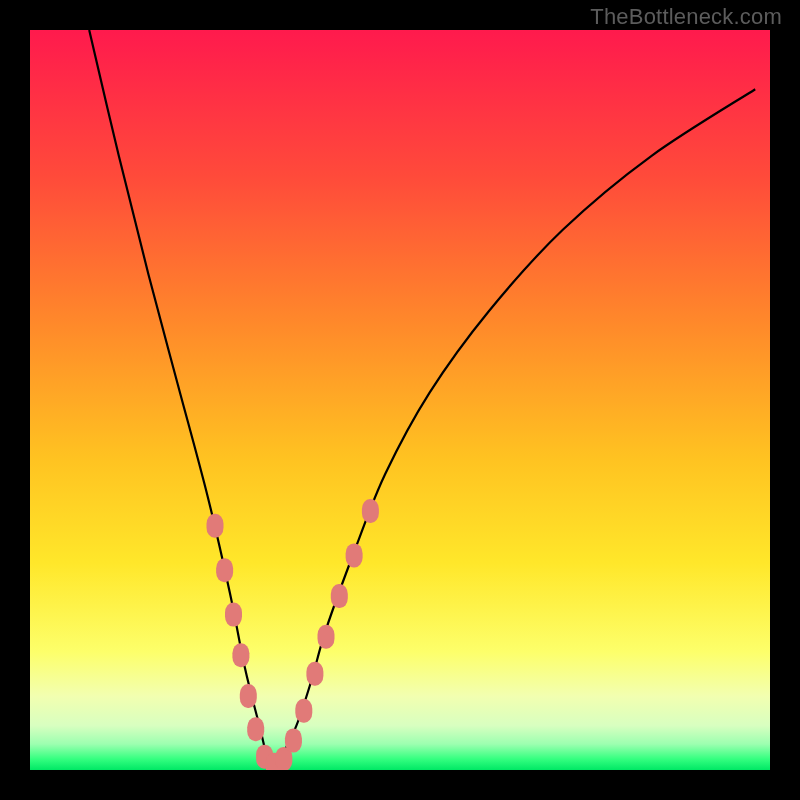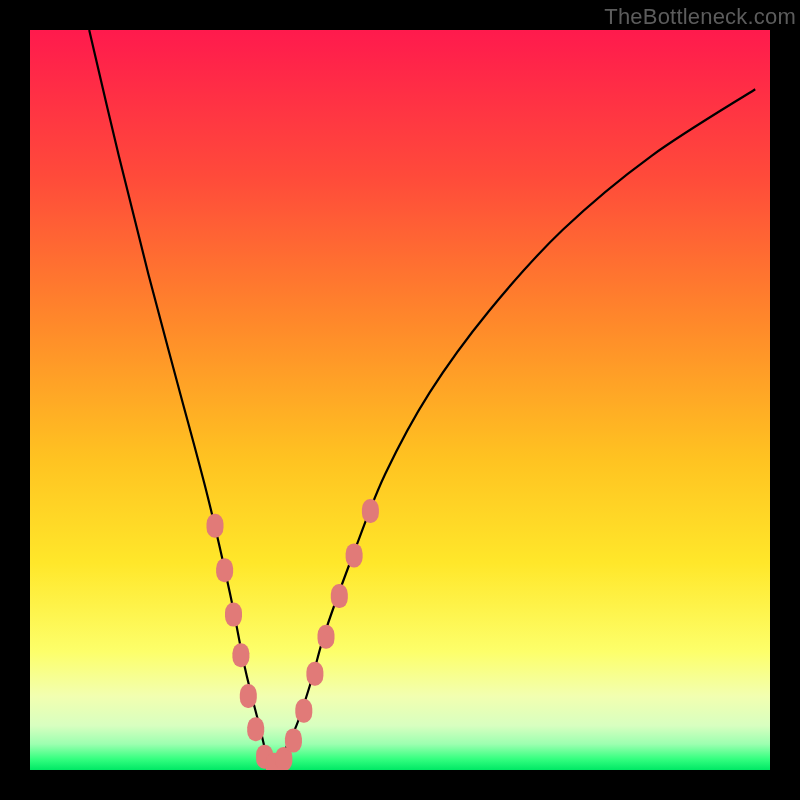--- a/index.html
+++ b/index.html
@@ -25,21 +25,21 @@
     height: 740px;
     overflow: hidden;
   }
   .gradient-bg {
     position: absolute;
     left: 0; top: 0; right: 0; bottom: 0;
   }
   .watermark {
     position: absolute;
     top: 4px;
-    right: 4px;
+    right: 18px;
     color: #5c5c5c;
     font-size: 22px;
     letter-spacing: 0.2px;
     font-weight: 500;
     user-select: none;
   }
   svg.curves {
     position: absolute;
     left: 0; top: 0;
     width: 740px;

